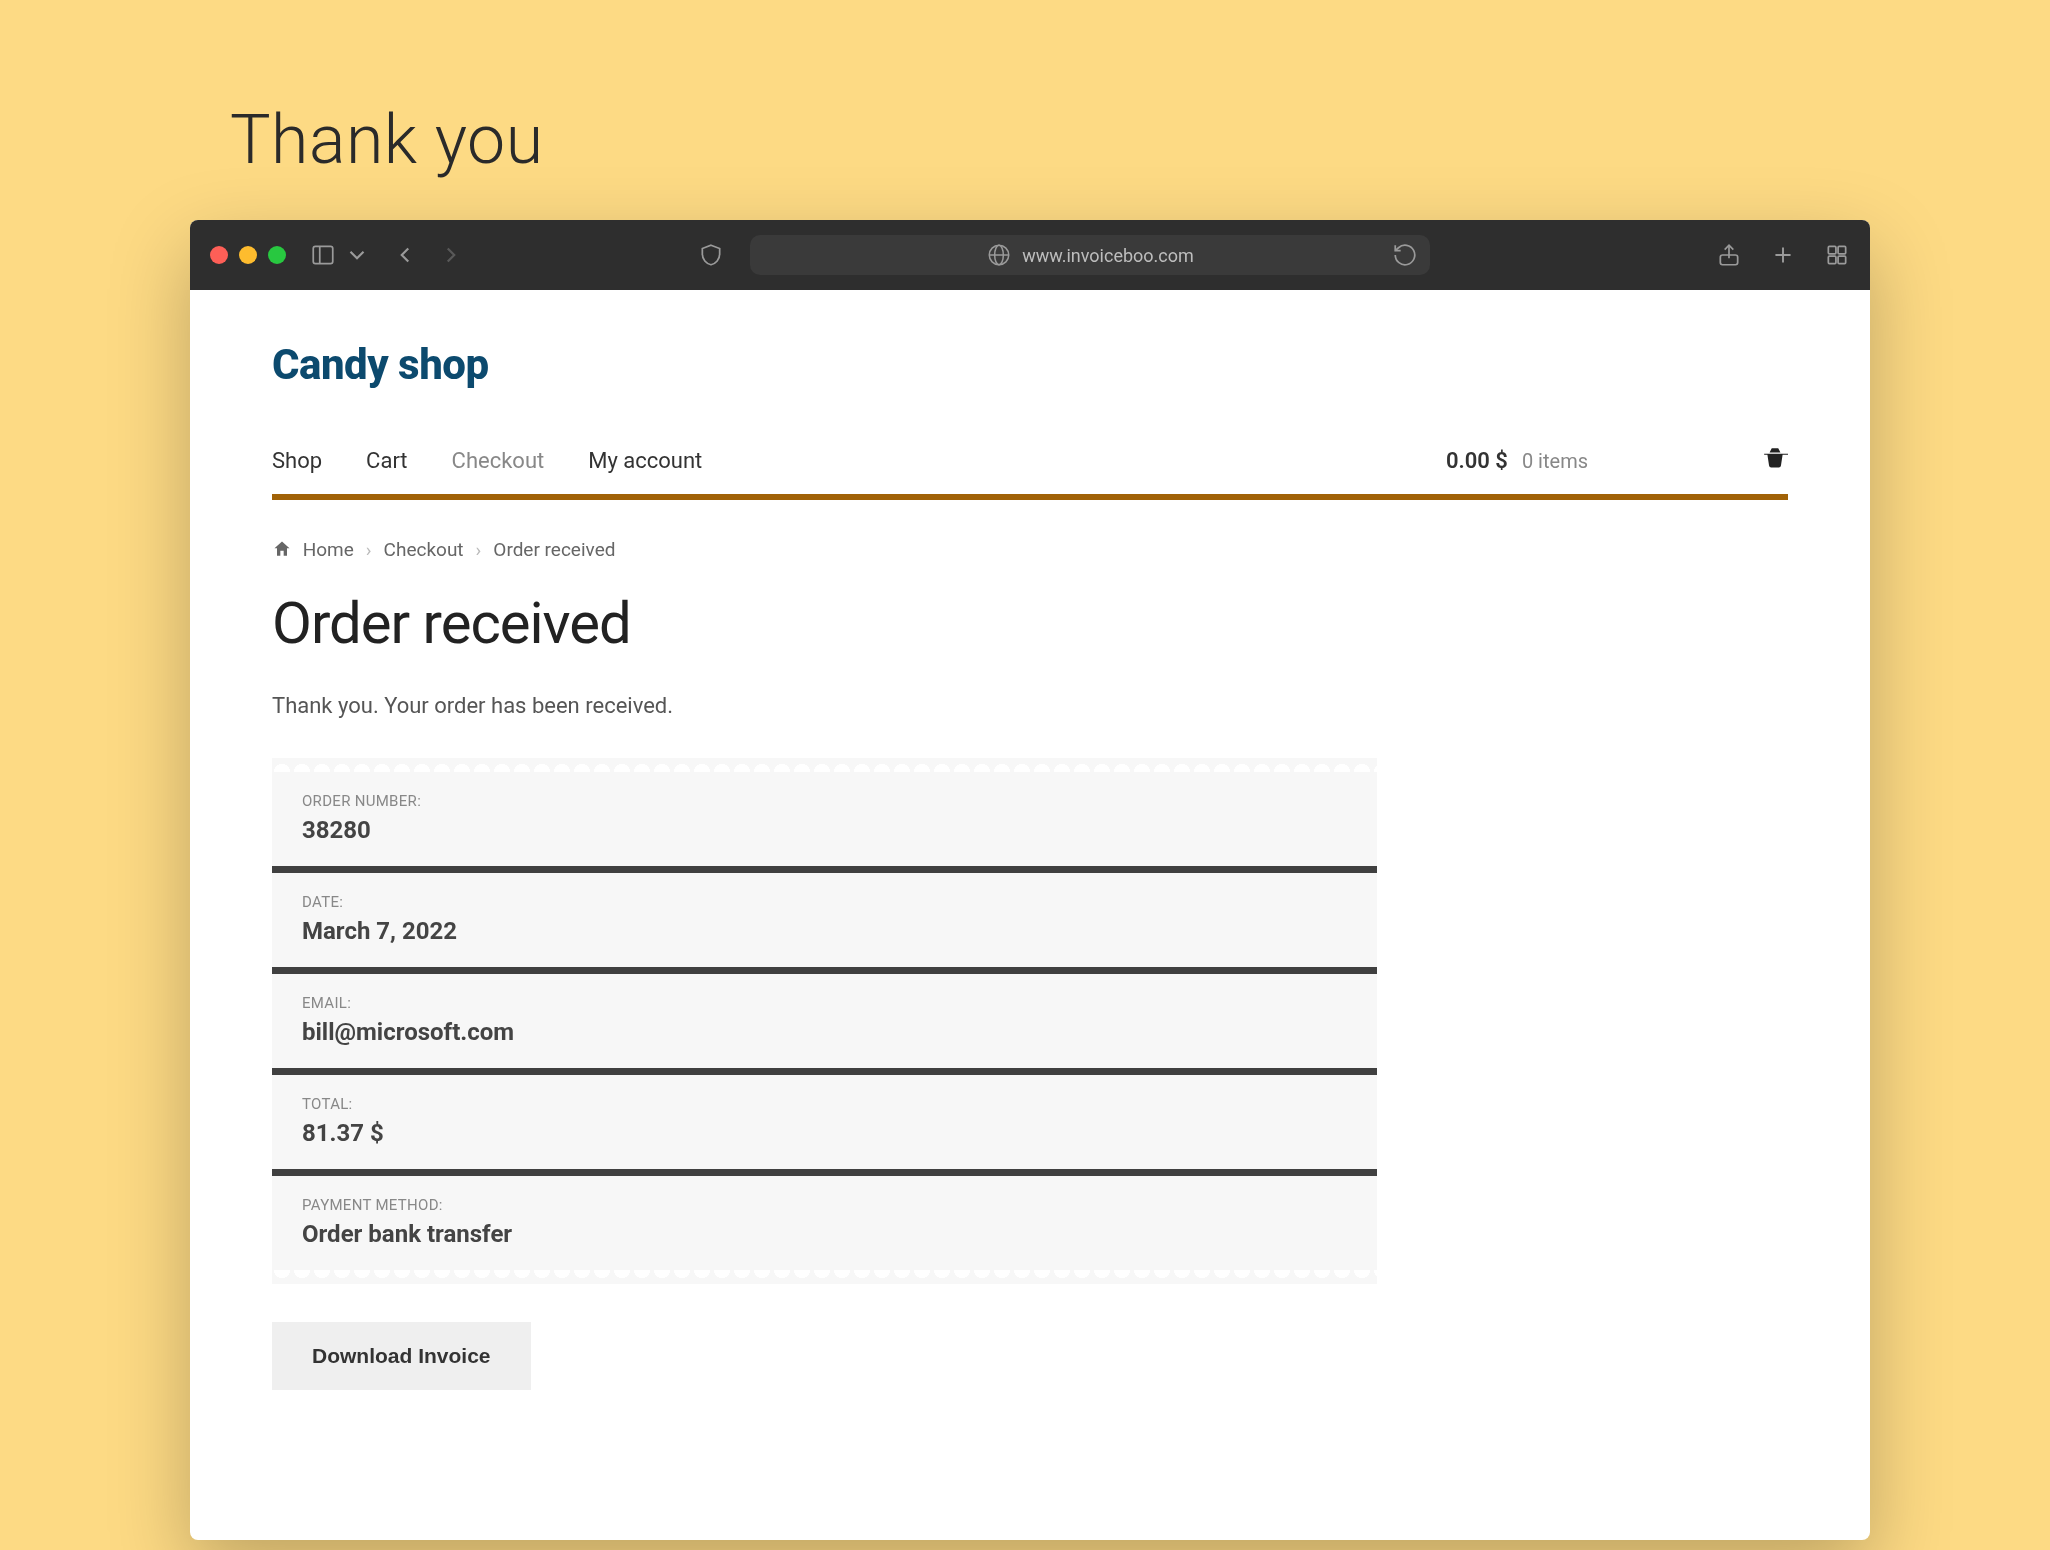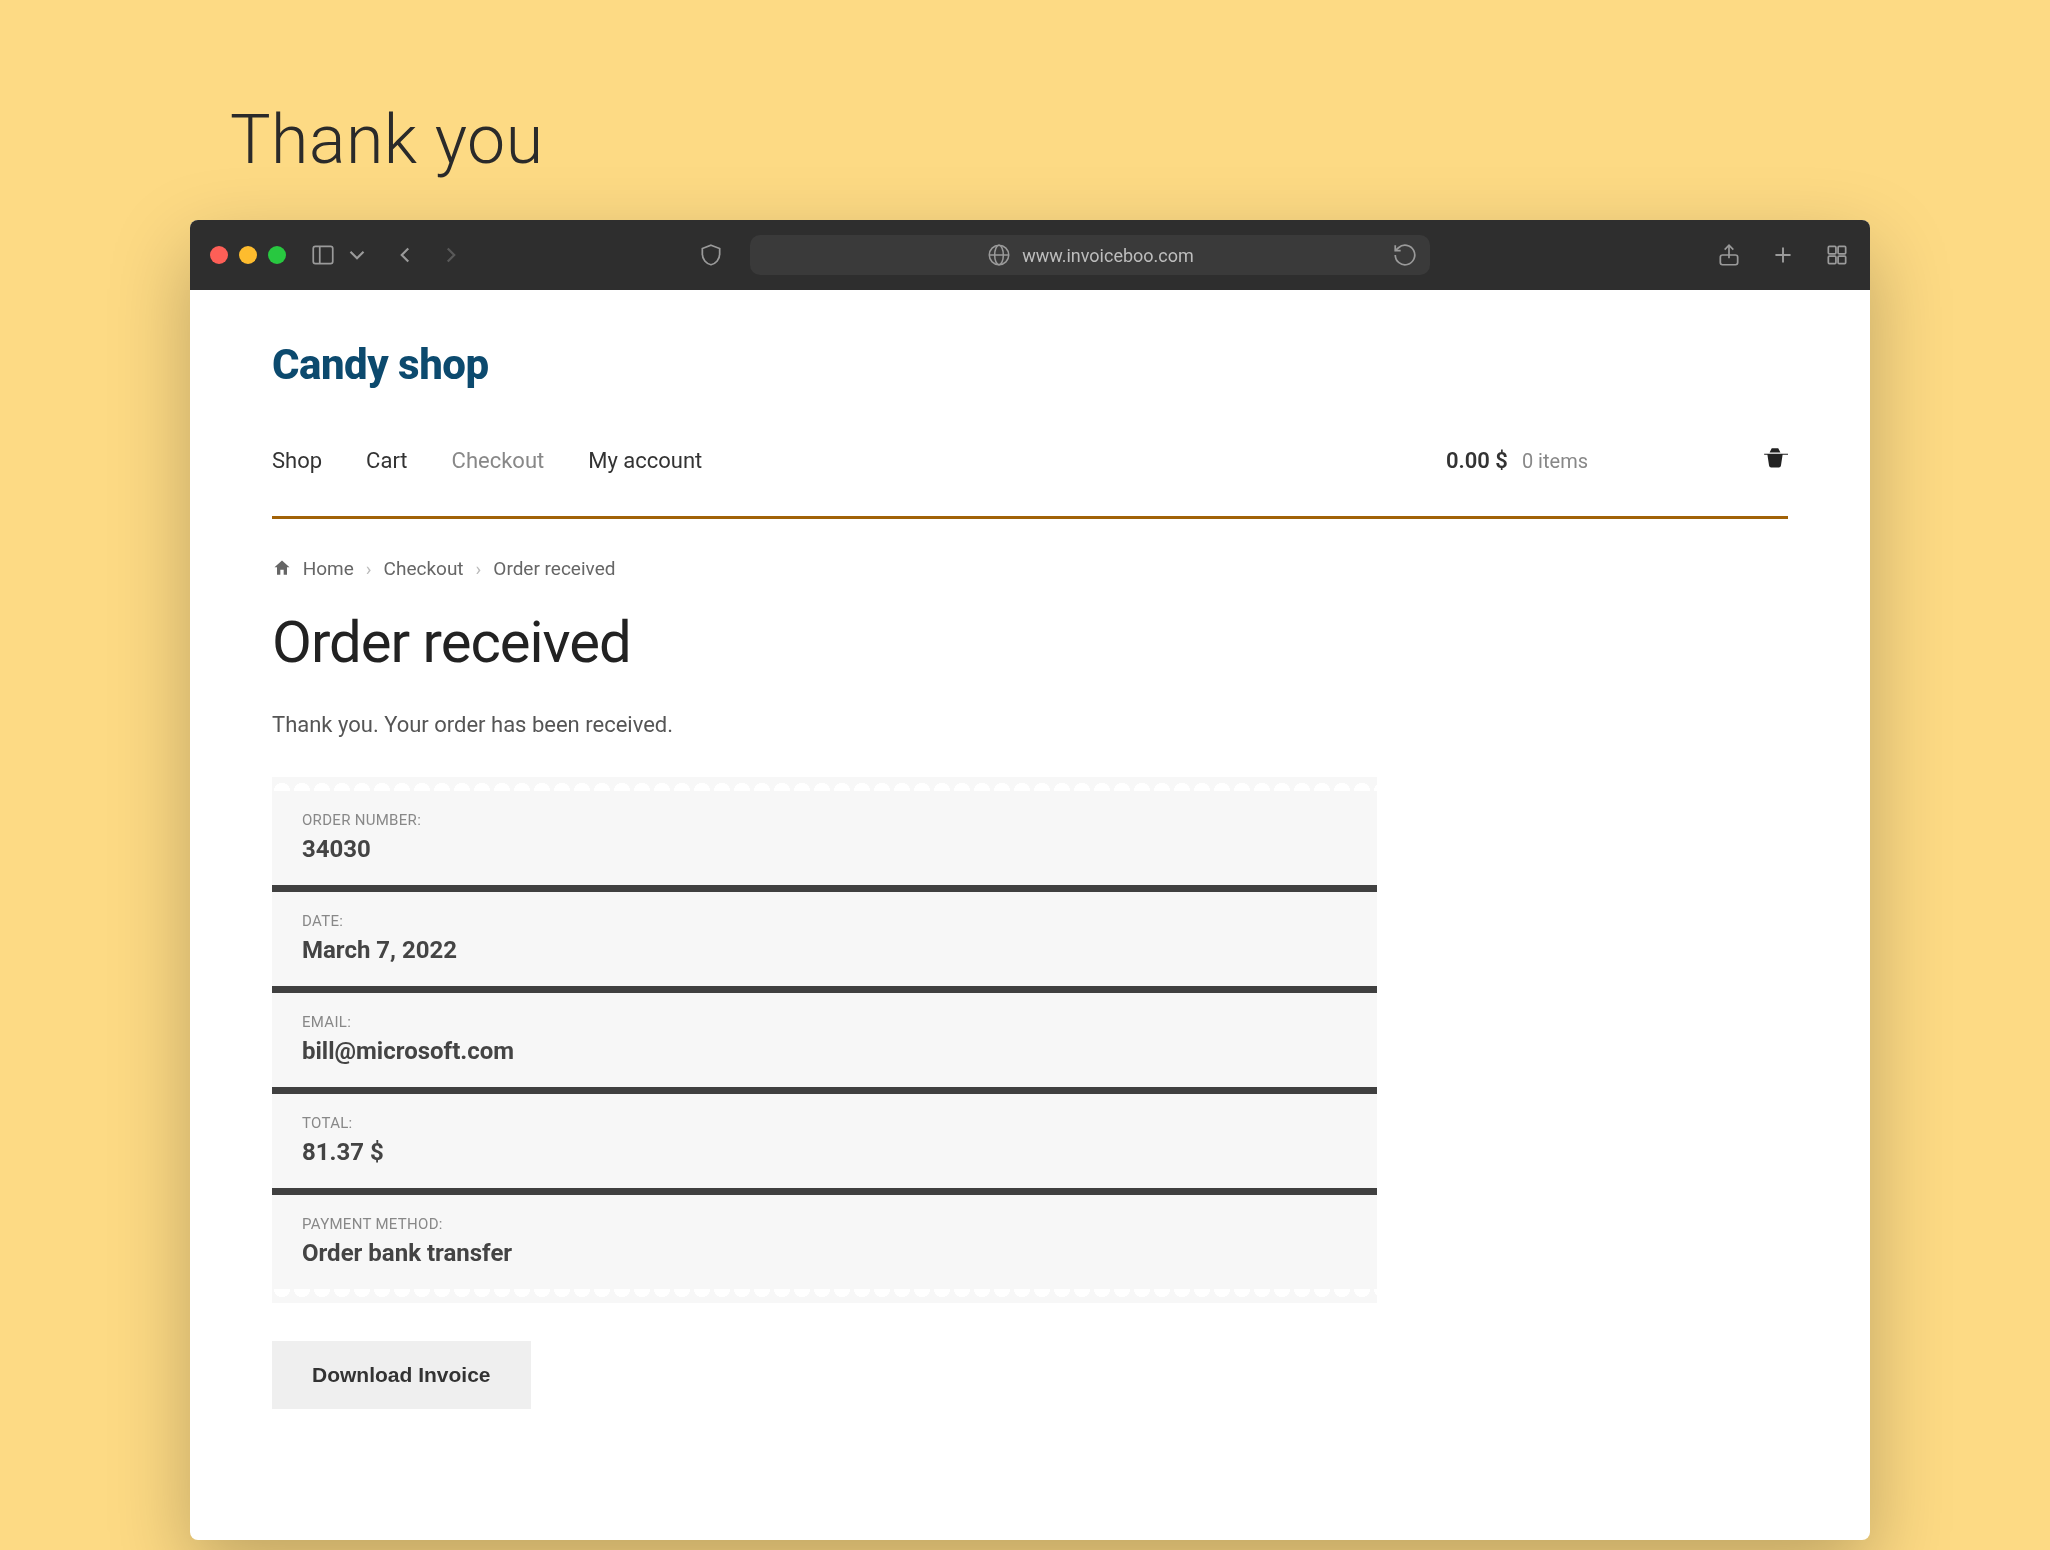--- a/index.html
+++ b/index.html
@@ -75,22 +75,22 @@
   .site-title {
     font-size: 42px;
     font-weight: 800;
     color: #0c4a6e;
     letter-spacing: -0.5px;
   }
   .nav-row {
     display: flex;
     align-items: center;
     margin-top: 56px;
-    padding-bottom: 40px;
-    border-bottom: 3px solid #a16207;
+    padding-bottom: 18px;
+    border-bottom: 6px solid #a16207;
   }
   .nav-links { display:flex; gap: 44px; font-size: 22px; }
   .nav-links a { color: #333; text-decoration: none; }
   .nav-links a.active { color: #888; }
   .cart-summary { margin-left:auto; display:flex; align-items:center; gap: 14px; font-size: 22px; color:#333; }
   .cart-summary .items { color:#888; font-size:20px; }
   .cart-summary .basket { margin-left: 160px; color:#222; }
   .basket svg { width: 26px; height: 26px; }
   .breadcrumb {
     display:flex; align-items:center; gap: 12px;
@@ -271,21 +271,21 @@
       <span>Order received</span>
     </div>
 
     <h1 class="page-title">Order received</h1>
 
     <p class="thank-msg">Thank you. Your order has been received.</p>
 
     <div class="receipt">
       <div class="receipt-row">
         <div class="lbl">ORDER NUMBER:</div>
-        <div class="val">34030</div>
+        <div class="val">38280</div>
       </div>
       <div class="receipt-row">
         <div class="lbl">DATE:</div>
         <div class="val">March 7, 2022</div>
       </div>
       <div class="receipt-row">
         <div class="lbl">EMAIL:</div>
         <div class="val">bill@microsoft.com</div>
       </div>
       <div class="receipt-row">

